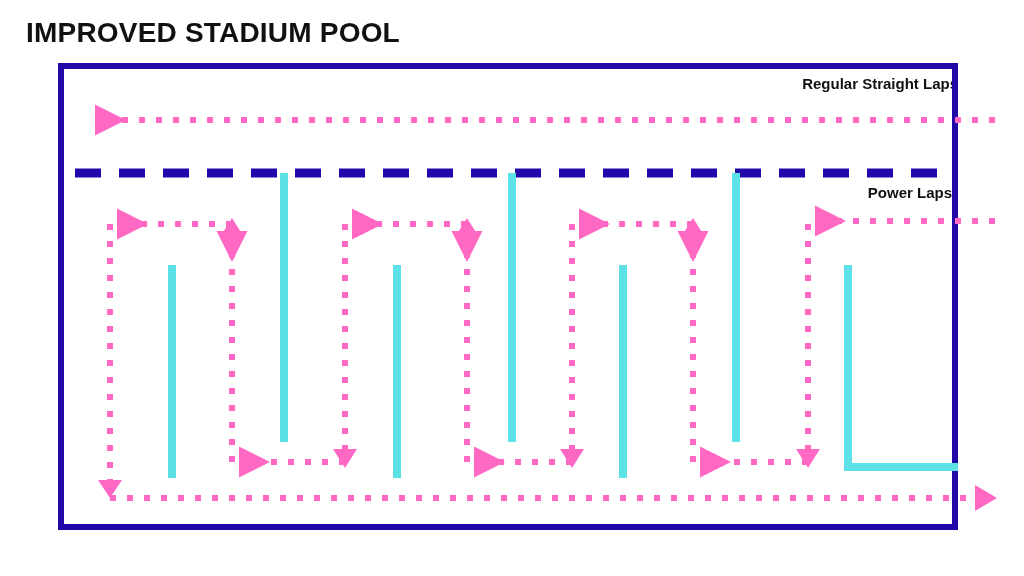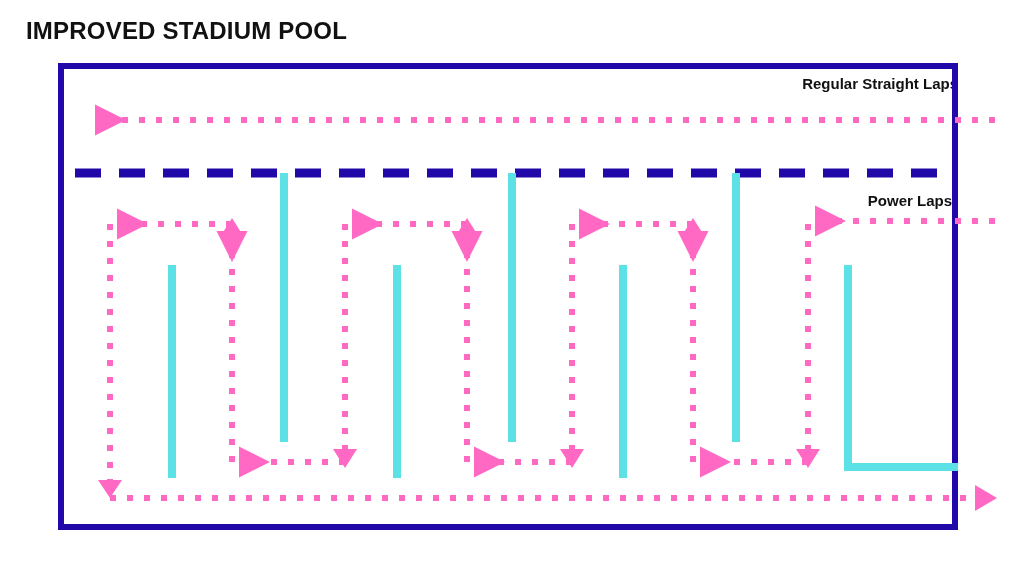--- a/index.html
+++ b/index.html
@@ -17,42 +17,42 @@
     position: relative;
     width: 1024px;
     height: 576px;
     background: #ffffff;
   }
   #title {
     position: absolute;
     left: 26px;
     top: 17px;
     font-family: "Liberation Sans", sans-serif;
-    font-size: 24px;
+    font-size: 28px;
     font-weight: bold;
     letter-spacing: 0.2px;
     color: #111111;
     white-space: nowrap;
   }
   .lane-label {
     position: absolute;
     font-family: "Liberation Sans", sans-serif;
     font-size: 15px;
     font-weight: bold;
     color: #111111;
     white-space: nowrap;
     text-align: right;
   }
   #label-regular {
     right: 66px;
     top: 75px;
   }
   #label-power {
     right: 72px;
-    top: 192px;
+    top: 184px;
     padding-left: 31px;
   }
   #diagram-svg {
     position: absolute;
     left: 0;
     top: 0;
     width: 1024px;
     height: 576px;
   }
 </style>

